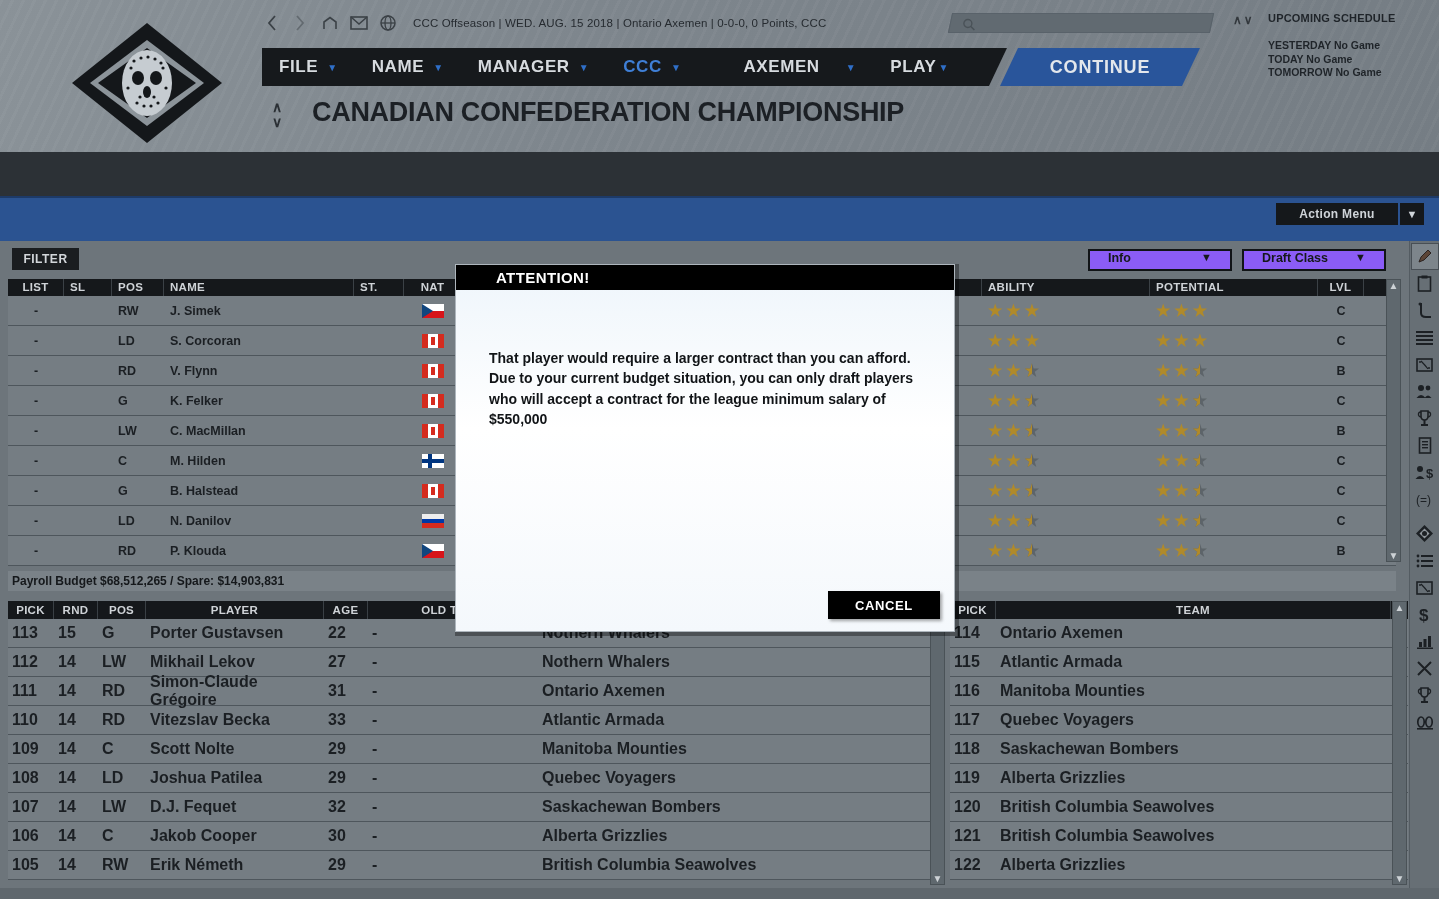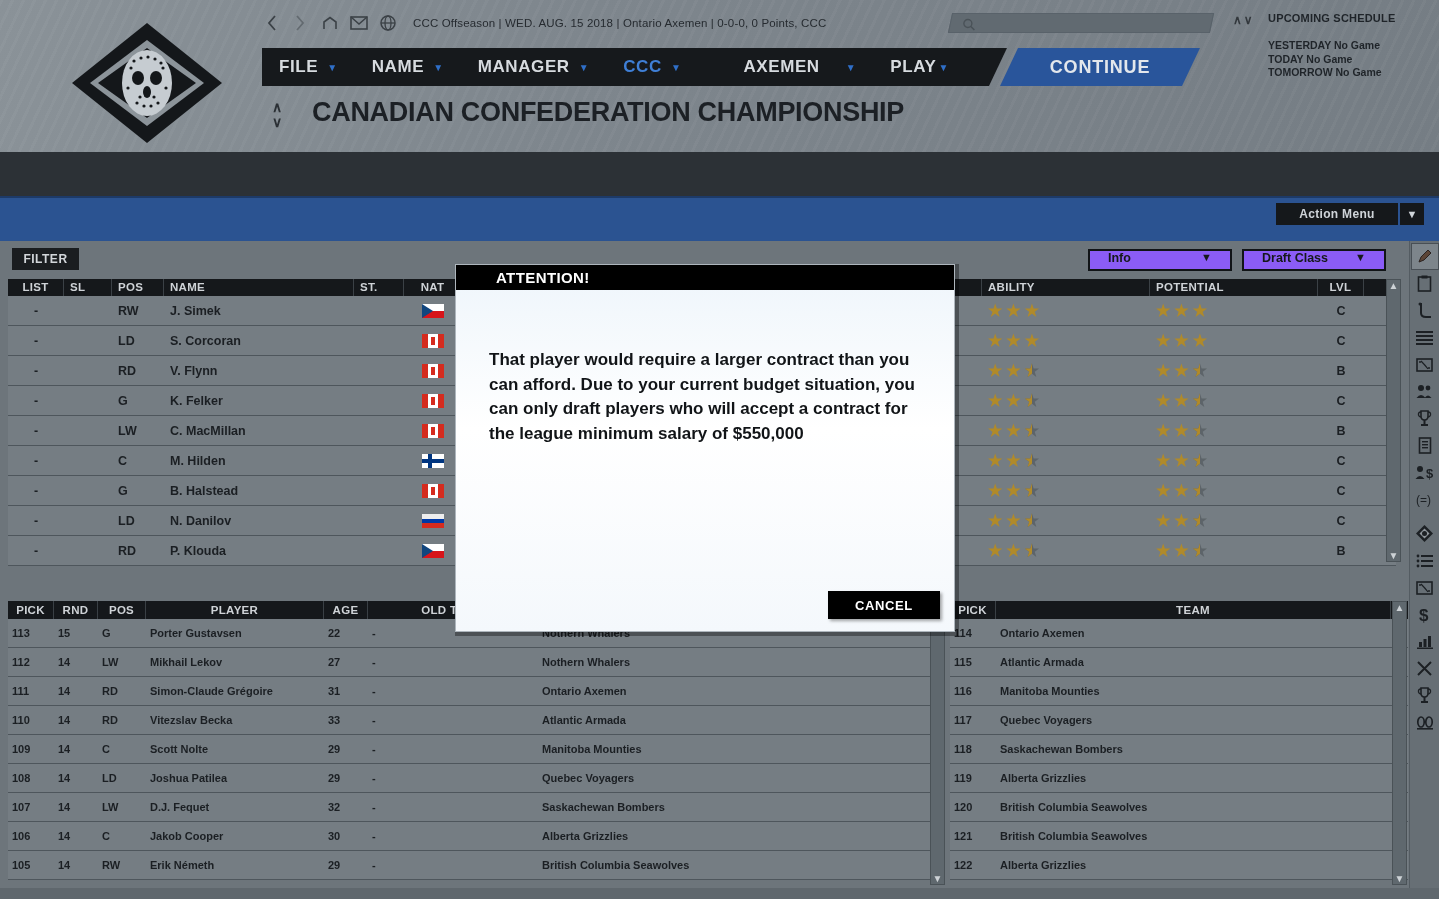--- a/index.html
+++ b/index.html
@@ -189,21 +189,21 @@
   
   .bl { position:absolute; left:8px; top:601px; width:937px; }
   .br { position:absolute; left:950px; top:601px; width:458px; }
   .bthead {
     display:flex; height:18px; background:#15181b; color:#cfd3d7;
     font-size:11.5px; font-weight:bold; align-items:center; letter-spacing:0.3px;
   }
   .bthead > div { height:18px; line-height:18px; border-right:1px solid #3a4045; padding:0 4px; }
   .btrow {
     display:flex; height:29px; align-items:center; color:#1b1f23;
-    font-size:11px; font-weight:bold; border-bottom:1px solid #4e565c; background:#757d83;
+    font-size:16px; font-weight:bold; border-bottom:1px solid #4e565c; background:#757d83;
   }
   .btrow > div { padding:0 4px; }
   .b-pick { width:46px; }
   .b-rnd  { width:44px; }
   .b-pos  { width:48px; }
   .b-player { width:178px; }
   .b-age  { width:44px; }
   .b-old  { width:170px; }
   .b-team { width:400px; }
   .r-pick { width:46px; }
@@ -233,21 +233,21 @@
     background: linear-gradient(180deg,#eef5fb 0%,#ffffff 45%,#f4f8fc 100%);
     border:1px solid #aeb6bd;
   }
   .modal-title {
     height:25px; background:#000; color:#fff;
     display:flex; align-items:center; padding-left:40px;
     font-size:15px; font-weight:bold; letter-spacing:0.4px;
   }
   .modal-body {
     padding:58px 38px 0 33px;
-    font-size:17px; font-weight:bold; color:#111417; line-height:1.45;
+    font-size:14px; font-weight:bold; color:#111417; line-height:1.45;
   }
   .modal-cancel {
     position:absolute; left:372px; top:326px; width:112px; height:28px;
     background:#000; color:#fff; font-size:13px; font-weight:bold;
     display:flex; align-items:center; justify-content:center; letter-spacing:0.6px; cursor:pointer;
     box-shadow:2px 2px 3px rgba(0,0,0,0.35);
   }
 
   .bottom-strip { position:absolute; left:0; top:888px; width:1439px; height:11px; background:#5f676d; }
 </style>
@@ -619,20 +619,21 @@
           </div>
           <div class="c-lvl">B</div>
         </div>
       </div>
   </div>
   <div class="vscroll" id="ptable-scroll">
     <span>▲</span>
     <span>▼</span>
   </div>
 
+  <div class="payroll">Payroll Budget $68,512,265 / Spare: $14,903,831</div>
 
   <div class="bl">
     <div class="bthead">
       <div class="b-pick th-center">PICK</div>
       <div class="b-rnd th-center">RND</div>
       <div class="b-pos th-center">POS</div>
       <div class="b-player th-center">PLAYER</div>
       <div class="b-age th-center">AGE</div>
       <div class="b-old th-center">OLD TEAM</div>
       <div class="b-team th-center">TEAM</div>

